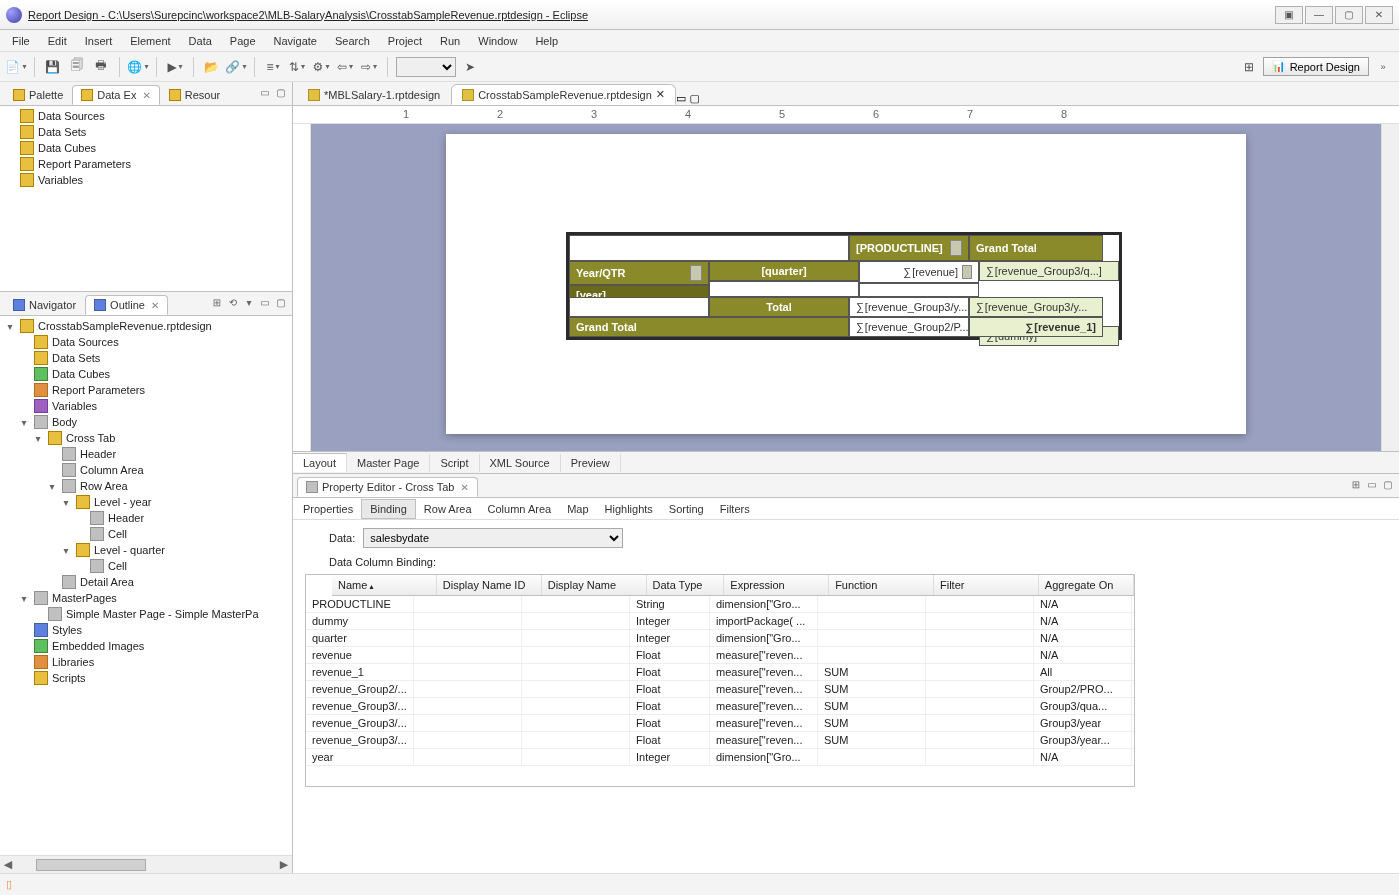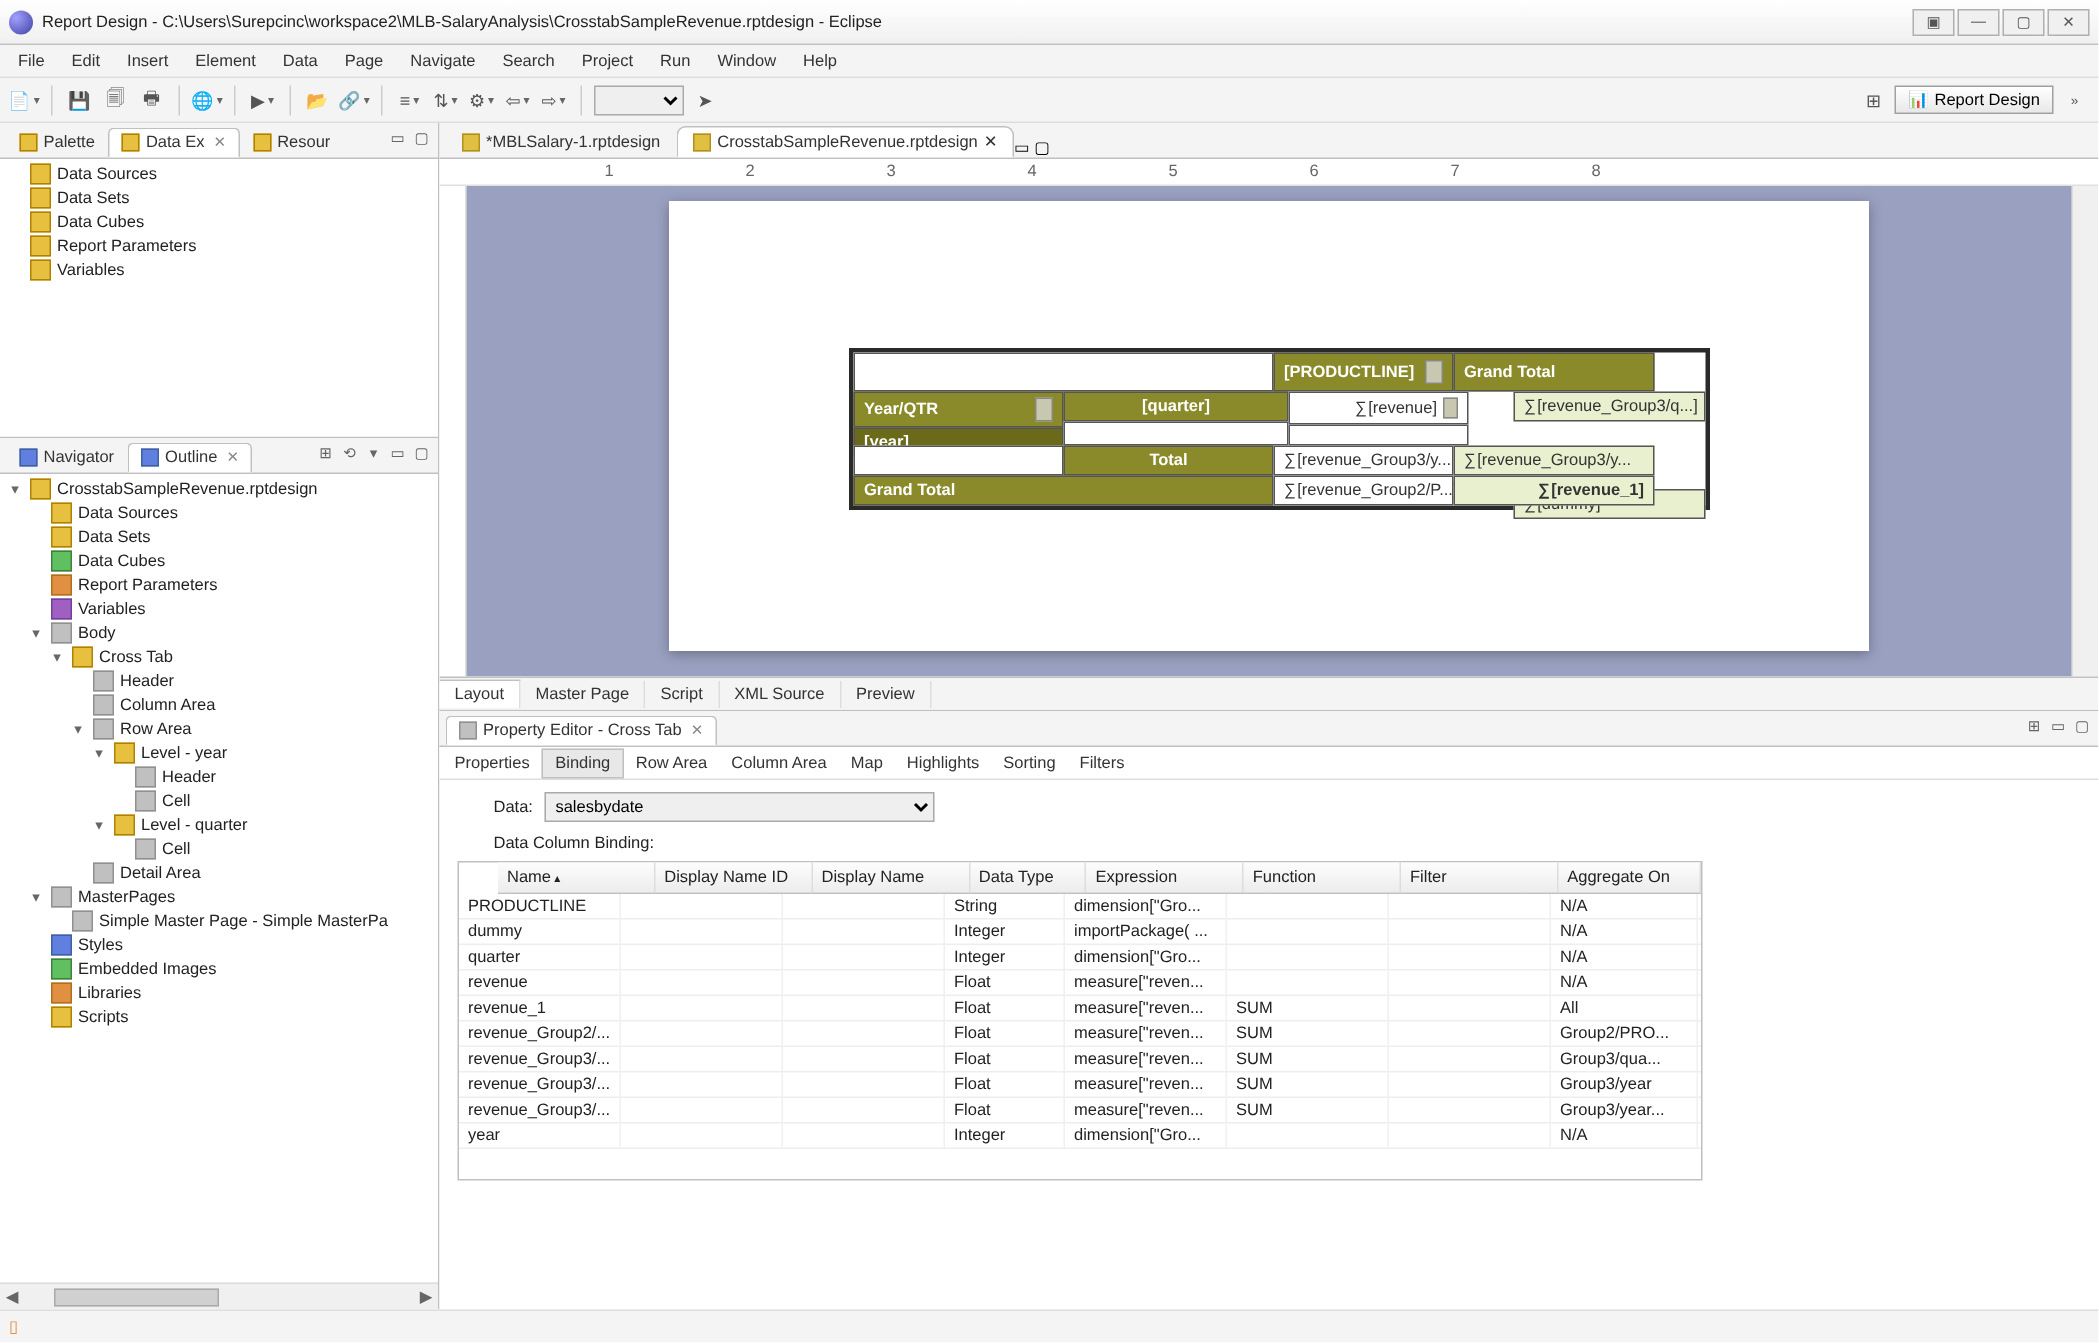--- a/index.html
+++ b/index.html
@@ -1,21 +1,21 @@
 <!DOCTYPE html>
 <html><head>
 <meta charset="utf-8">
 <style>
 * { margin: 0; padding: 0; box-sizing: border-box; font-family: "Segoe UI", Tahoma, sans-serif; font-size: 11px; }
 body { background: #fff; width: 1399px; height: 895px; overflow: hidden; display: flex; flex-direction: column; }
 
 
 .titlebar { height: 30px; background: linear-gradient(#fff, #f0f0f0); border-bottom: 1px solid #c0c0c0; display: flex; align-items: center; padding: 0 6px; }
 .titlebar .app-icon { width: 16px; height: 16px; border-radius: 50%; background: radial-gradient(circle at 30% 30%, #a0a0ff, #4040a0); margin-right: 6px; }
-.titlebar .title { flex: 1; color: #222; }
+.titlebar .title { flex: 1; color: #222; text-decoration: underline; }
 .titlebar .win-btns { display: flex; gap: 2px; }
 .titlebar .win-btn { width: 28px; height: 18px; border: 1px solid #b0b0b0; background: #f0f0f0; display: flex; align-items: center; justify-content: center; font-size: 10px; color: #555; }
 
 
 .menubar { height: 22px; background: #f4f4f4; border-bottom: 1px solid #ddd; display: flex; align-items: center; padding: 0 4px; gap: 2px; }
 .menubar .item { padding: 2px 8px; color: #333; cursor: default; }
 
 
 .toolbar { height: 30px; background: #f4f4f4; border-bottom: 1px solid #ddd; display: flex; align-items: center; padding: 0 6px; gap: 4px; }
 .toolbar .tb-btn { width: 20px; height: 20px; border: 1px solid transparent; display: flex; align-items: center; justify-content: center; font-size: 12px; color: #555; }
@@ -440,21 +440,21 @@
                   <div class="ct-cell ct-olive" style="flex:1;justify-content:center;">[quarter]</div>
                   <div class="ct-cell ct-white" style="flex:1;"></div>
                 </div>
                 <div style="width:120px;display:flex;flex-direction:column;">
                   <div class="ct-cell ct-white ct-sigma" style="flex:1;justify-content:flex-end;">
                     <span>[revenue]</span>
                     <span class="ct-handle" style="width:10px;height:14px;margin-left:4px;"></span>
                   </div>
                   <div class="ct-cell ct-white" style="flex:1;"></div>
                 </div>
-                <div style="width:158px;display:flex;flex-direction:column;padding-left:30px;">
+                <div style="width:140px;display:flex;flex-direction:column;">
                   <div class="ct-cell ct-light ct-sigma" style="flex:1;">[revenue_Group3/q...]</div>
                   <div class="ct-cell ct-light ct-sigma" style="flex:1;margin-top:45px;">[dummy]</div>
                 </div>
               </div>
               <div class="ct-row">
                 <div class="ct-cell ct-white" style="width:140px;"></div>
                 <div class="ct-cell ct-olive" style="width:140px;justify-content:center;">Total</div>
                 <div class="ct-cell ct-white ct-sigma" style="width:120px;">[revenue_Group3/y...</div>
                 <div class="ct-cell ct-light ct-sigma" style="width:134px;">[revenue_Group3/y...</div>
               </div>

